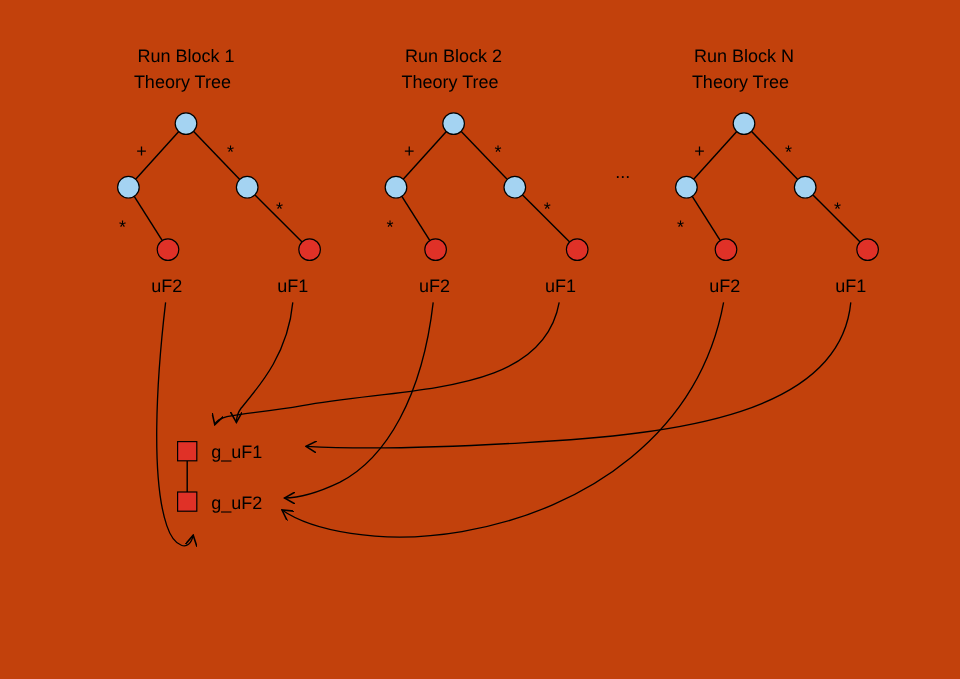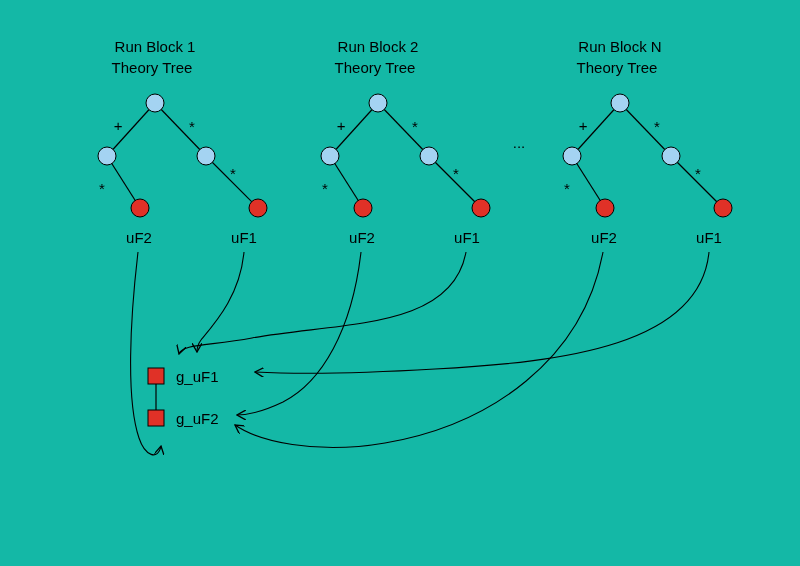--- a/index.html
+++ b/index.html
@@ -4,21 +4,21 @@
 <style>
   html, body {
     margin: 0;
     padding: 0;
     background: #ffffff;
   }
   .canvas {
     position: relative;
     width: 800px;
     height: 566px;
-    background: #14b8a6;
+    background: #c2410c;
     overflow: hidden;
   }
   svg { display: block; }
   text {
     font-family: "Liberation Sans", "DejaVu Sans", sans-serif;
     font-size: 15px;
     fill: #000000;
   }
   .title { font-size: 15px; }
   .op { font-size: 15px; }

